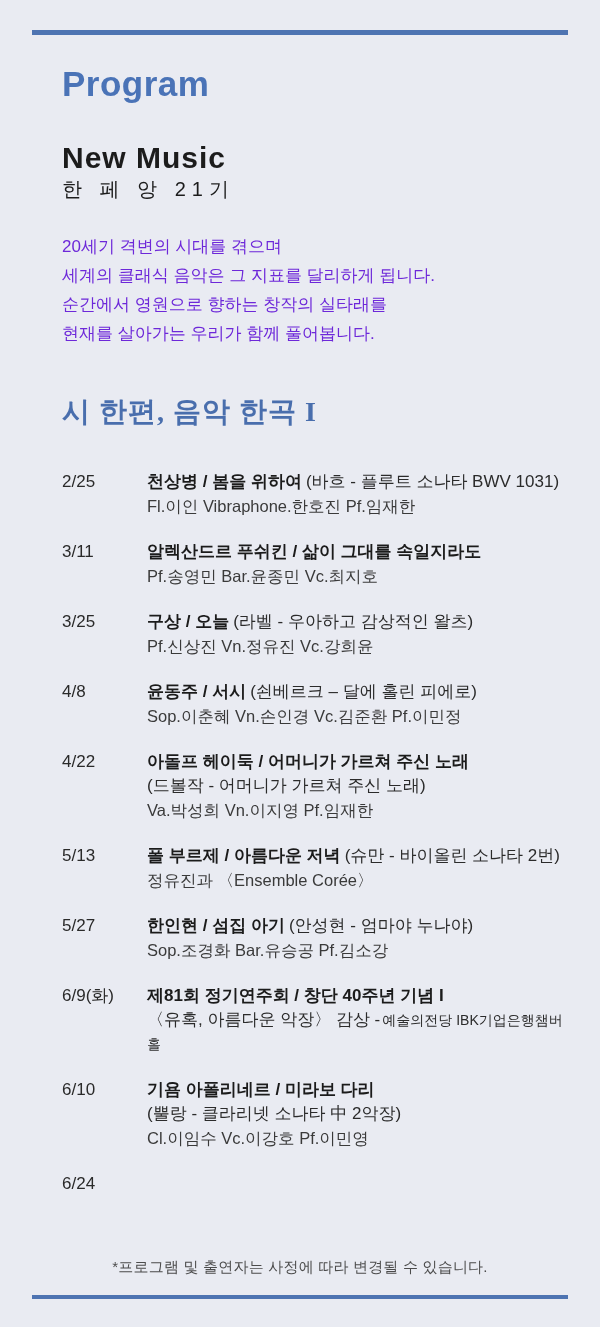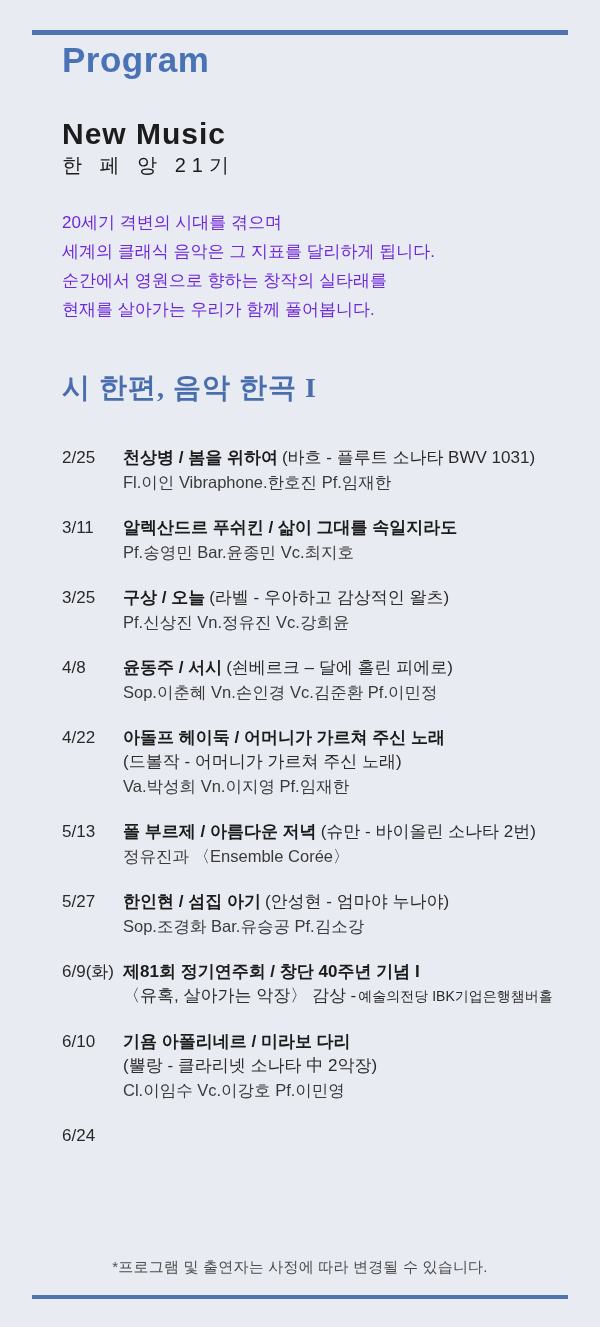--- a/index.html
+++ b/index.html
@@ -23,21 +23,21 @@
     background: #4e74b2;
   }
   .rule.top    { top: 30px; height: 5px; }
   .rule.bottom { top: 1295px; height: 4px; }
 
   .content { padding: 0 32px; }
   .inner { margin-left: 30px; margin-right: 0; }
 
   .page-title {
     margin: 0;
-    padding-top: 40px;
+    padding-top: 64px;
     font-size: 35px;
     line-height: 40px;
     font-weight: bold;
     color: #4a73b7;
     letter-spacing: 0.5px;
   }
   .subtitle-en {
     margin: 0;
     padding-top: 36px;
     font-size: 30px;
@@ -74,21 +74,21 @@
     align-items: flex-start;
     margin-bottom: 22px;
     font-size: 17px;
     line-height: 24px;
   }
   .e-date {
     flex: 0 0 61px;
     white-space: nowrap;
     color: #2a2a2a;
   }
-  .e-body { flex: 1 1 auto; min-width: 0; }
+  .e-body { flex: 1 1 auto; min-width: 0; margin-left: 24px; }
   .e-titleline { color: #2b2b2b; }
   .e-title { font-weight: bold; color: #1b1b1b; }
   .e-note { font-weight: normal; margin-left: 4px; white-space: nowrap; }
   .e-sub { color: #2b2b2b; }
   .e-venue { font-size: 14px; color: #2b2b2b; margin-left: 2px; }
   .e-perf { color: #3a3a3a; font-size: 16.5px; }
 
   .footer-note {
     position: absolute;
     top: 1258px;
@@ -183,21 +183,21 @@
       <div class="e-titleline"><span class="e-title">한인현 / 섬집 아기</span><span class="e-note">(안성현 - 엄마야 누나야)</span></div>
 
       <div class="e-perf">Sop.조경화   Bar.유승공   Pf.김소강</div>
     </div>
   </div>
 
   <div class="entry">
     <div class="e-date">6/9(화)</div>
     <div class="e-body">
       <div class="e-titleline"><span class="e-title">제81회 정기연주회 / 창단 40주년 기념 I</span></div>
-      <div class="e-sub"><span class="e-subtext">〈유혹, 살아가는 악장〉 감상 -</span><span class="e-venue">예술의전당 IBK기업은행챔버홀</span></div>
+      <div class="e-sub"><span class="e-subtext">〈유혹, 아름다운 악장〉 감상 -</span><span class="e-venue">예술의전당 IBK기업은행챔버홀</span></div>
 
     </div>
   </div>
 
   <div class="entry">
     <div class="e-date">6/10</div>
     <div class="e-body">
       <div class="e-titleline"><span class="e-title">기욤 아폴리네르 / 미라보 다리</span></div>
       <div class="e-sub"><span class="e-subtext">(뿔랑 - 클라리넷 소나타 中 2악장)</span></div>
       <div class="e-perf">Cl.이임수   Vc.이강호   Pf.이민영</div>

